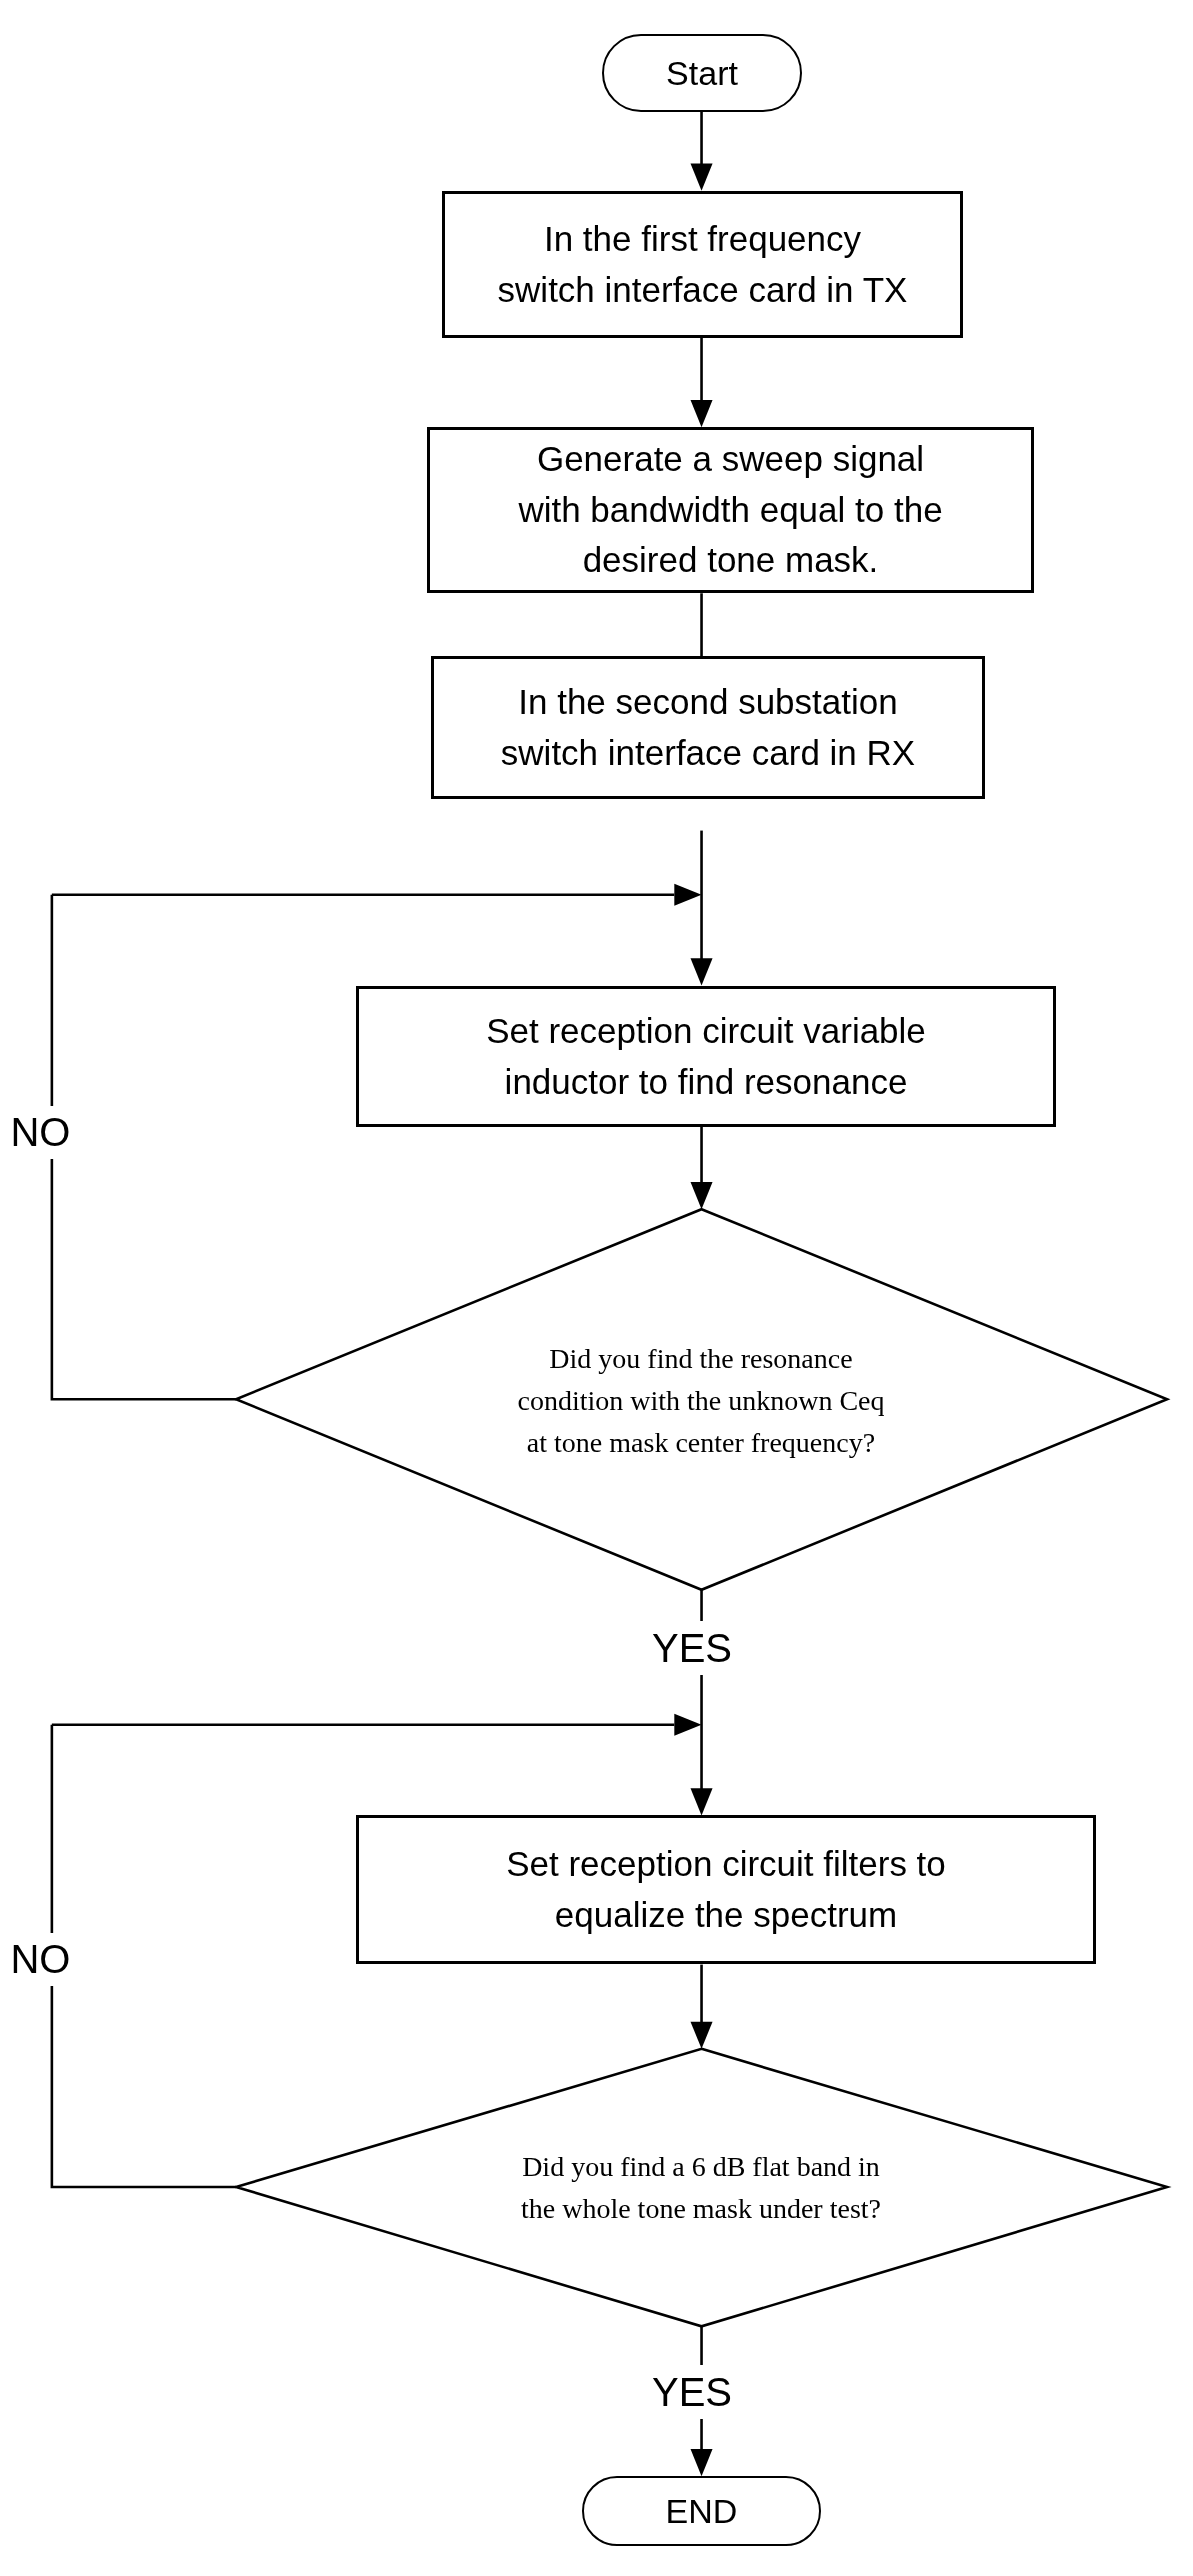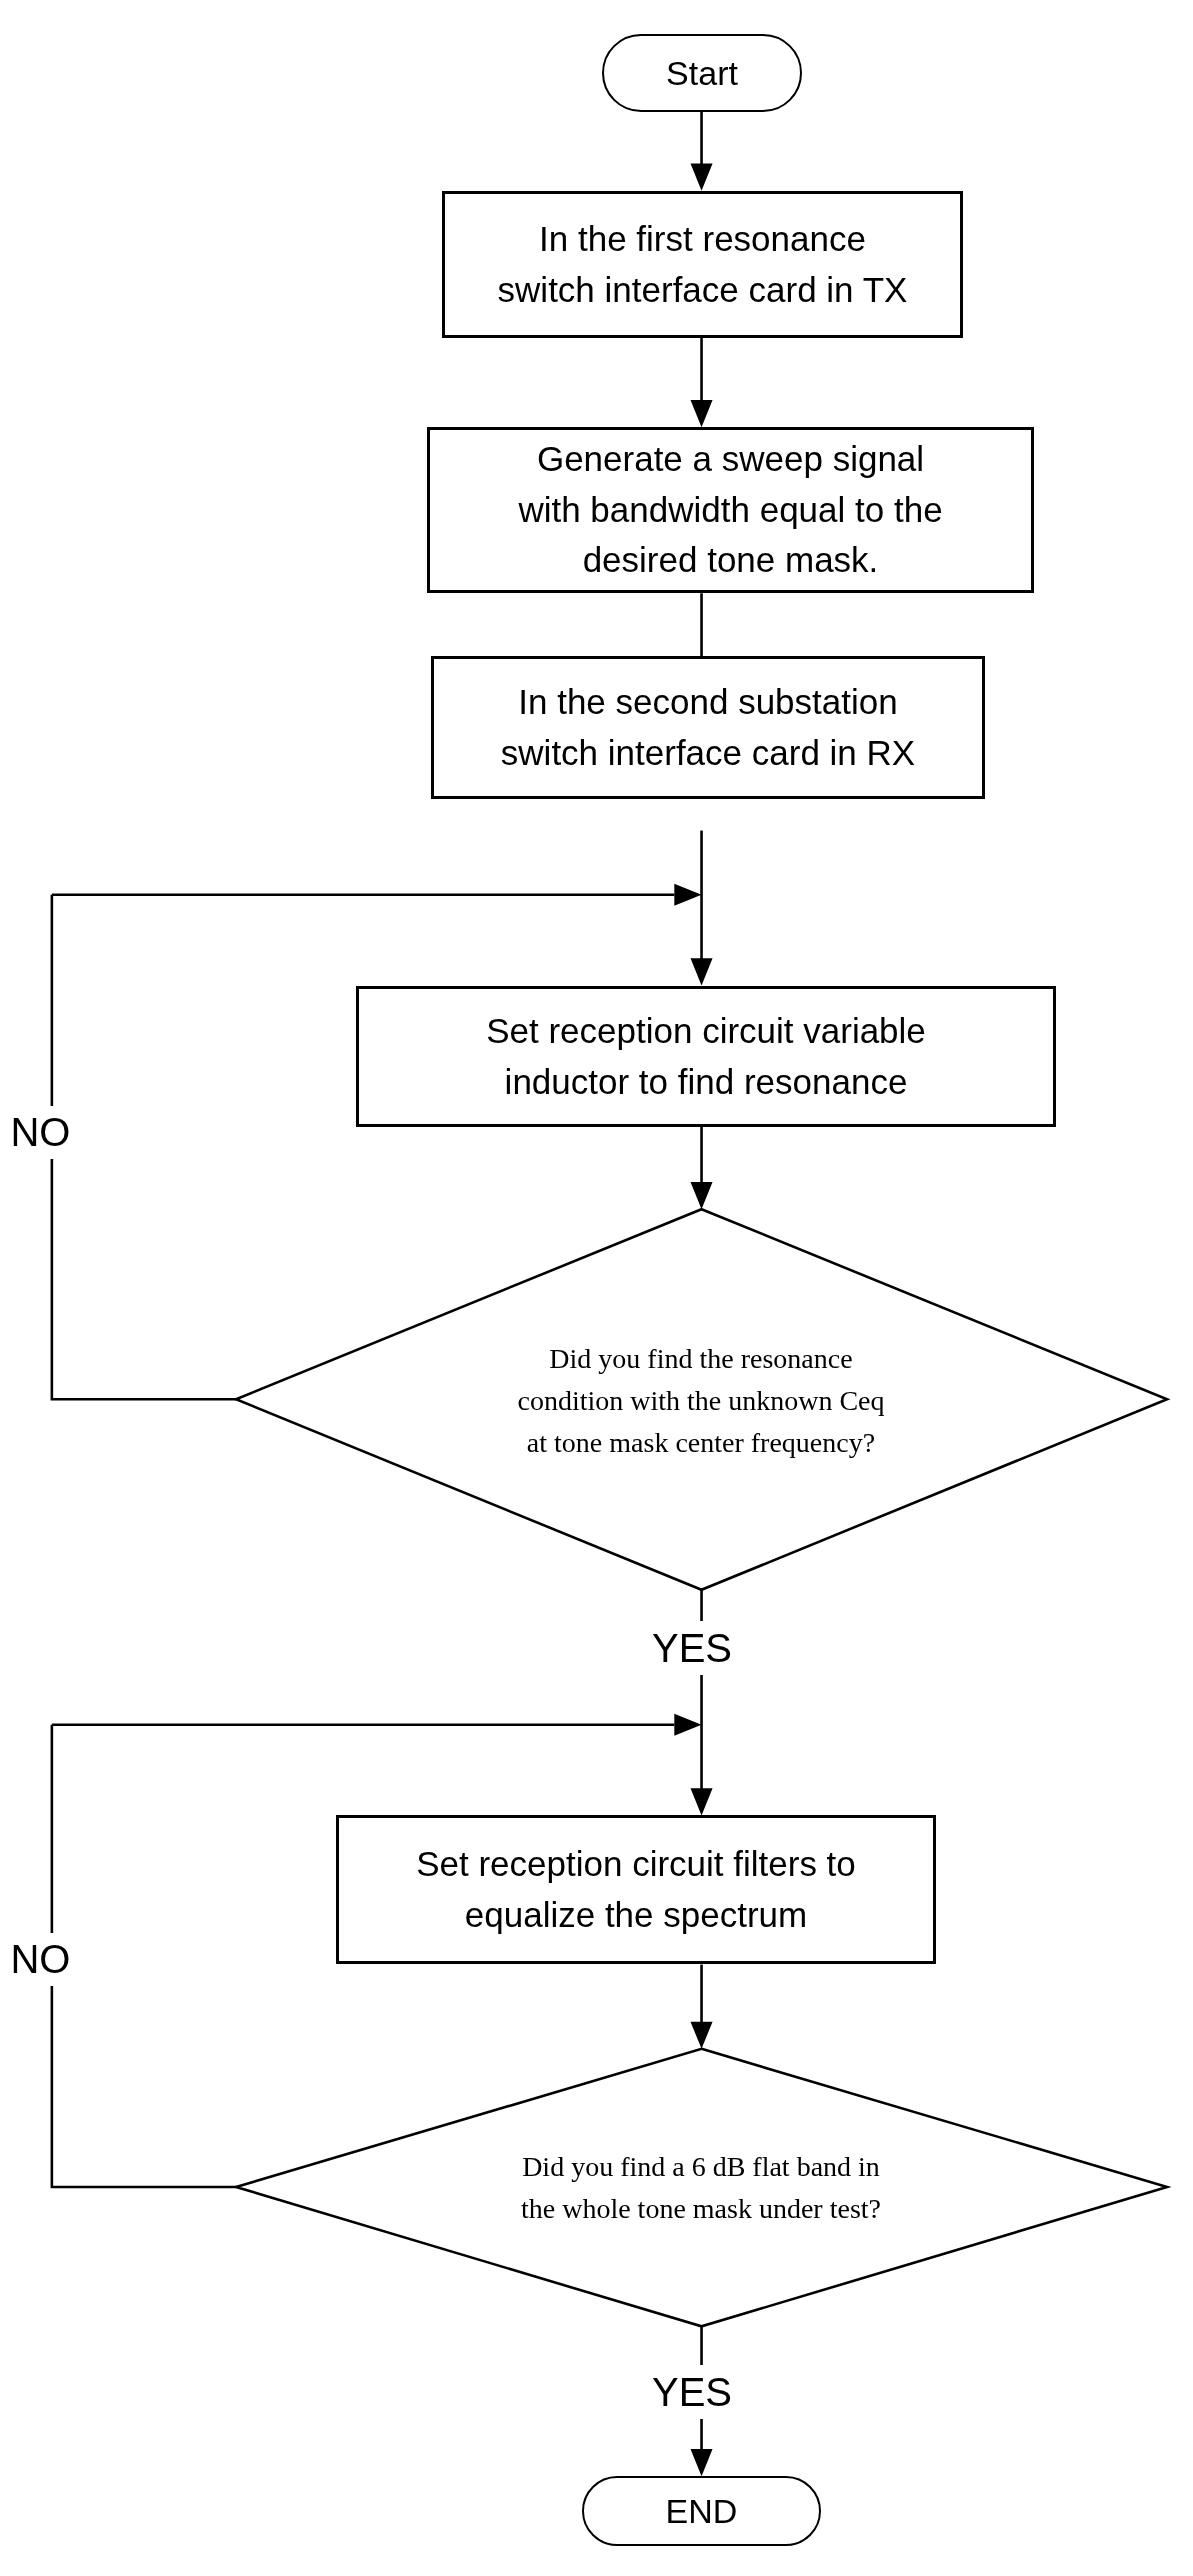--- a/index.html
+++ b/index.html
@@ -106,41 +106,41 @@
 
     <path d="M1082 3588 V3779" stroke="#000" stroke-width="4" fill="none"></path>
     <path d="M1082 3819 l-17 -42 h34 Z" fill="#000"></path>
   </svg>
 
   <div class="node terminal" style="left:602px; top:34px; width:200px; height:78px; border-radius:40px;">
     <span class="pre">Start</span>
   </div>
 
   <div class="node rect" style="left:442px; top:191px; width:521px; height:147px;">
-    <span class="pre">In the first resonance
+    <span class="pre">In the first frequency
 switch interface card in TX</span>
   </div>
 
   <div class="node rect" style="left:427px; top:427px; width:607px; height:166px;">
     <span class="pre">Generate a sweep signal
 with bandwidth equal to the
 desired tone mask.</span>
   </div>
 
   <div class="node rect" style="left:431px; top:656px; width:554px; height:143px;">
     <span class="pre">In the second substation
 switch interface card in RX</span>
   </div>
 
   <div class="node rect" style="left:356px; top:986px; width:700px; height:141px;">
     <span class="pre">Set reception circuit variable
 inductor to find resonance</span>
   </div>
 
-  <div class="node rect" style="left:336px; top:1815px; width:600px; height:149px;">
+  <div class="node rect" style="left:356px; top:1815px; width:740px; height:149px;">
     <span class="pre">Set reception circuit filters to
 equalize the spectrum</span>
   </div>
 
   <div class="diamond-label" style="left:272px; top:1303px; width:858px; height:195px;">
     <span class="pre">Did you find the resonance
 condition with the unknown Ceq
 at tone mask center frequency?</span>
   </div>
 

